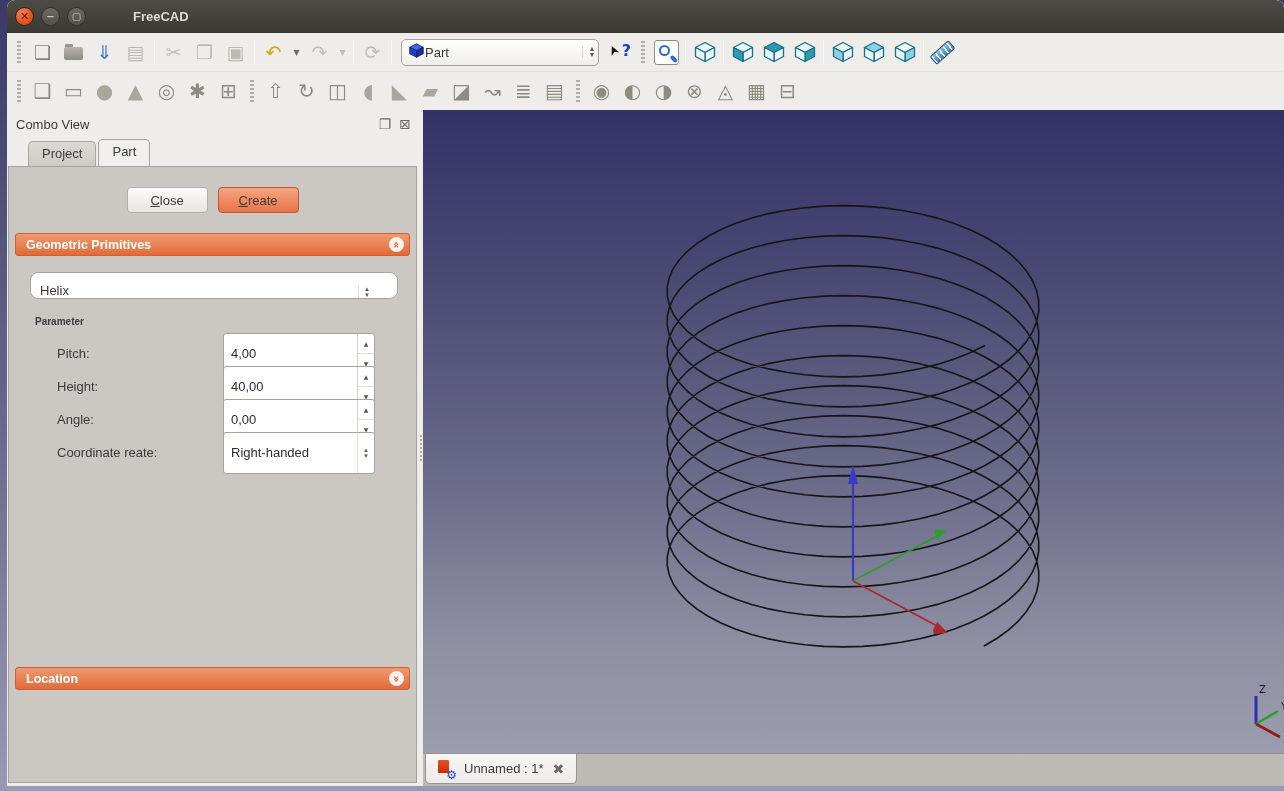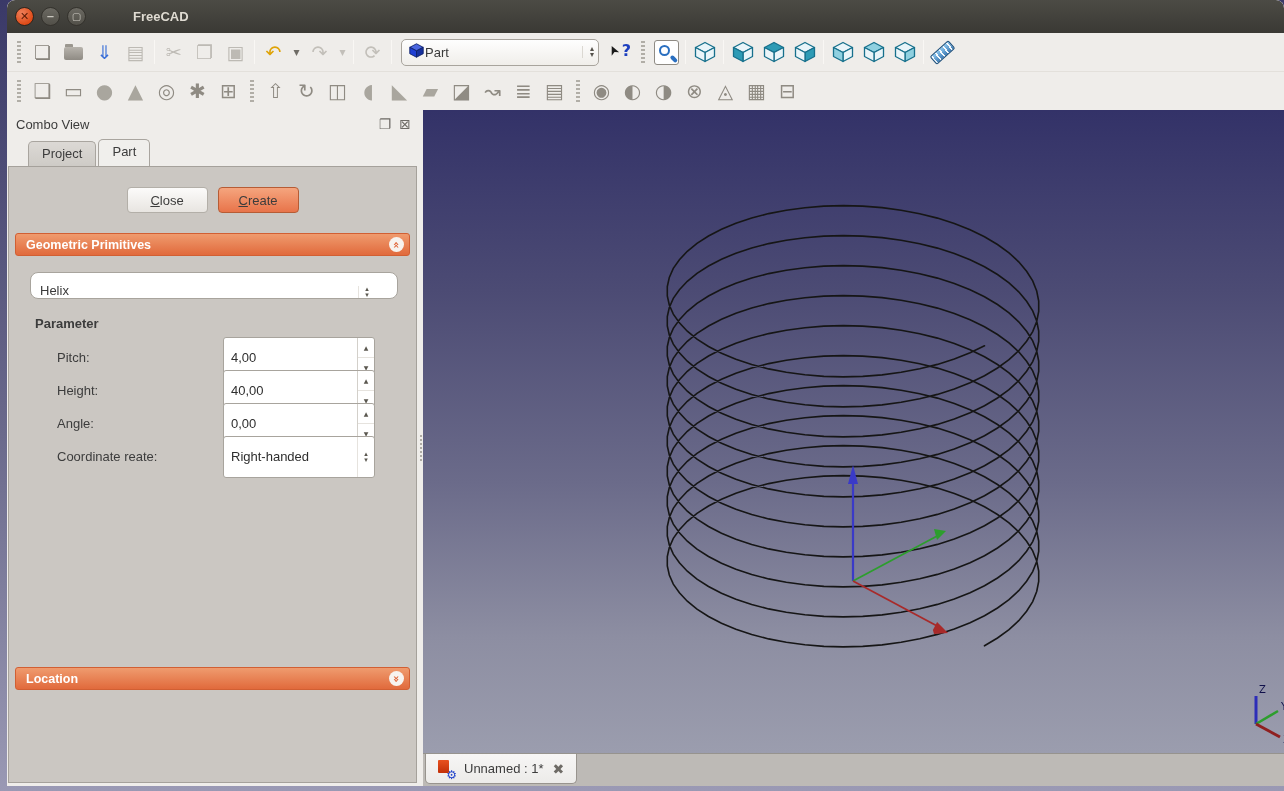--- a/index.html
+++ b/index.html
@@ -40,21 +40,21 @@
 .tab.active{background:#f0efec;padding-bottom:7px;position:relative;z-index:2}
 .pane{flex:1;margin-right:2px;background:#cbc7c2;border:1px solid #a5a19b;display:flex;flex-direction:column;min-height:0}
 .btnrow{display:flex;justify-content:center;gap:10px;margin-top:20px;flex:none}
 .btn{height:26px;min-width:81px;border-radius:4px;font-size:13px;display:flex;align-items:center;justify-content:center;color:#3c3c3c;padding:0 14px}
 .btn.bclose{background:linear-gradient(#fcfbfa,#e8e5e1);border:1px solid #b3afa8}
 .btn.bcreate{background:linear-gradient(#f5a57e,#e8744a);border:1px solid #b65c35}
 .sechead{height:23px;margin:20px 6px 0;border-radius:3px;background:linear-gradient(#ef9b6e,#e16a3c);border:1px solid #d15f33;display:flex;align-items:center;padding:0 5px 0 10px;color:#fff;font-weight:bold;font-size:12.5px;flex:none}
 .chev{width:15px;height:15px;border-radius:50%;background:#f7f3ef;color:#e0673a;display:flex;align-items:center;justify-content:center;font-size:11px;font-weight:bold;font-family:"DejaVu Sans",sans-serif}
 .chev span{display:block;transform:rotate(90deg);letter-spacing:-1px}
 .select{height:27px;margin:16px 18px 0 21px;background:#fff;border:1px solid #a8a49d;border-radius:8px;display:flex;align-items:flex-end;padding:0 22px 0 9px;font-size:13px;color:#3a3a3a;flex:none}
-.pheading{margin:17px 0 0 26px;font-weight:bold;font-size:13px;color:#3c3c3c;flex:none}
+.pheading{margin:17px 0 0 26px;font-weight:bold;font-size:10px;color:#3c3c3c;flex:none}
 .rows{margin:6px 0 0 48px;flex:none}
 .prow{display:flex;align-items:center;margin-top:8px;height:25px}
 .plabel{width:166px;font-size:13px;color:#3c3c3c}
 .pfield{width:152px;height:42px;background:#fff;border:1px solid #a8a49d;border-radius:3px;display:flex;overflow:hidden}
 .pval{flex:1;display:flex;align-items:center;padding-left:7px;font-size:13px;color:#2e2e2e}
 .spin{width:17px;border-left:1px solid #d3d0ca;display:flex;flex-direction:column;font-family:"DejaVu Sans",sans-serif}
 .spin div{flex:1;display:flex;align-items:center;justify-content:center;font-size:6px;color:#5a574f}
 .spin div:first-child{border-bottom:1px solid #e6e3de}
 .combo-spin{width:17px;display:flex;flex-direction:column;align-items:center;justify-content:center;font-size:7px;line-height:6px;color:#5a574f;border-left:1px solid #e6e3de;font-family:"DejaVu Sans",sans-serif}
 .botpad{height:92px;flex:none}

